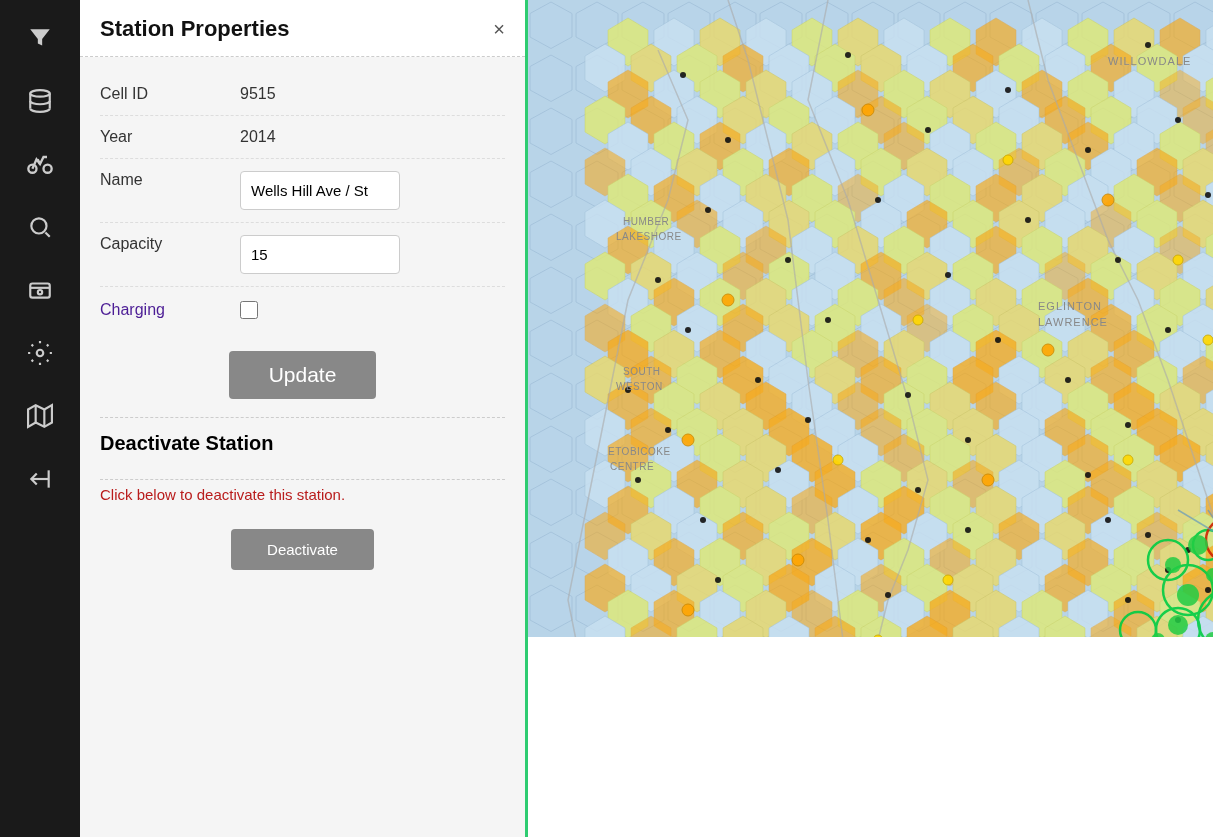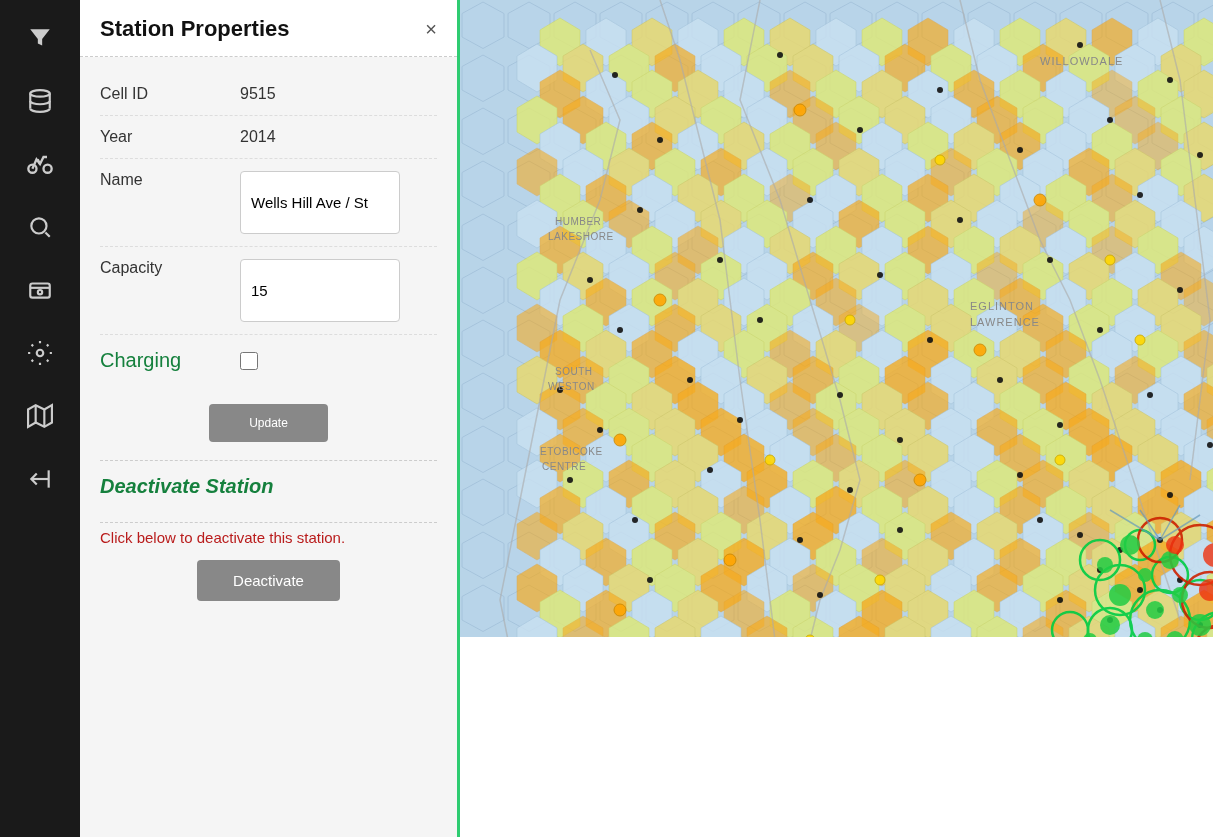--- a/index.html
+++ b/index.html
@@ -25,21 +25,21 @@
       align-items: center;
       justify-content: center;
       cursor: pointer;
       border-radius: 4px;
       color: #ccc;
       font-size: 22px;
     }
 
     
     .panel {
-      width: 380px;
+      width: 448px;
       height: 837px;
       background: #f5f5f5;
       flex-shrink: 0;
       position: relative;
       overflow-y: auto;
       border-right: 3px solid #2ecc71;
       z-index: 5;
     }
     .panel-header {
       background: white;
@@ -78,77 +78,76 @@
       font-size: 16px;
       color: #333;
       flex-shrink: 0;
     }
     .field-value {
       font-size: 16px;
       color: #333;
     }
     .field-input {
       font-size: 15px;
-      padding: 22px 10px;
+      padding: 10px 10px;
       border: 1px solid #ccc;
       border-radius: 4px;
       background: white;
       width: 160px;
     }
 
     .checkbox-row {
       display: flex;
       align-items: center;
       padding: 14px 0;
     }
     .checkbox-label {
       width: 140px;
-      font-size: 20px;
-      color: #15803d;
+      font-size: 16px;
+      color: #4c1d95;
     }
     .field-checkbox {
       width: 18px;
       height: 18px;
       cursor: pointer;
     }
 
     .update-btn {
       display: block;
       margin: 18px auto 0 auto;
       background: #888;
       color: white;
       border: none;
       border-radius: 4px;
       padding: 12px 40px;
-      font-size: 12px;
+      font-size: 21px;
       cursor: pointer;
     }
 
     .section-divider {
       border-top: 1px dashed #ccc;
       margin: 18px 0 0 0;
     }
 
     .section-title {
       font-size: 20px;
       font-weight: bold;
-      color: #15803d;
+      color: #000000;
       padding: 14px 0 6px 0;
-      font-style: italic;
     }
 
     .deactivate-text {
       font-size: 15px;
       color: #b91c1c;
       padding: 6px 0 14px 0;
     }
 
     .deactivate-btn {
       display: block;
-      margin: 0 auto;
+      margin: 12px auto;
       background: #888;
       color: white;
       border: none;
       border-radius: 4px;
       padding: 12px 36px;
       font-size: 15px;
       cursor: pointer;
     }
 
     

